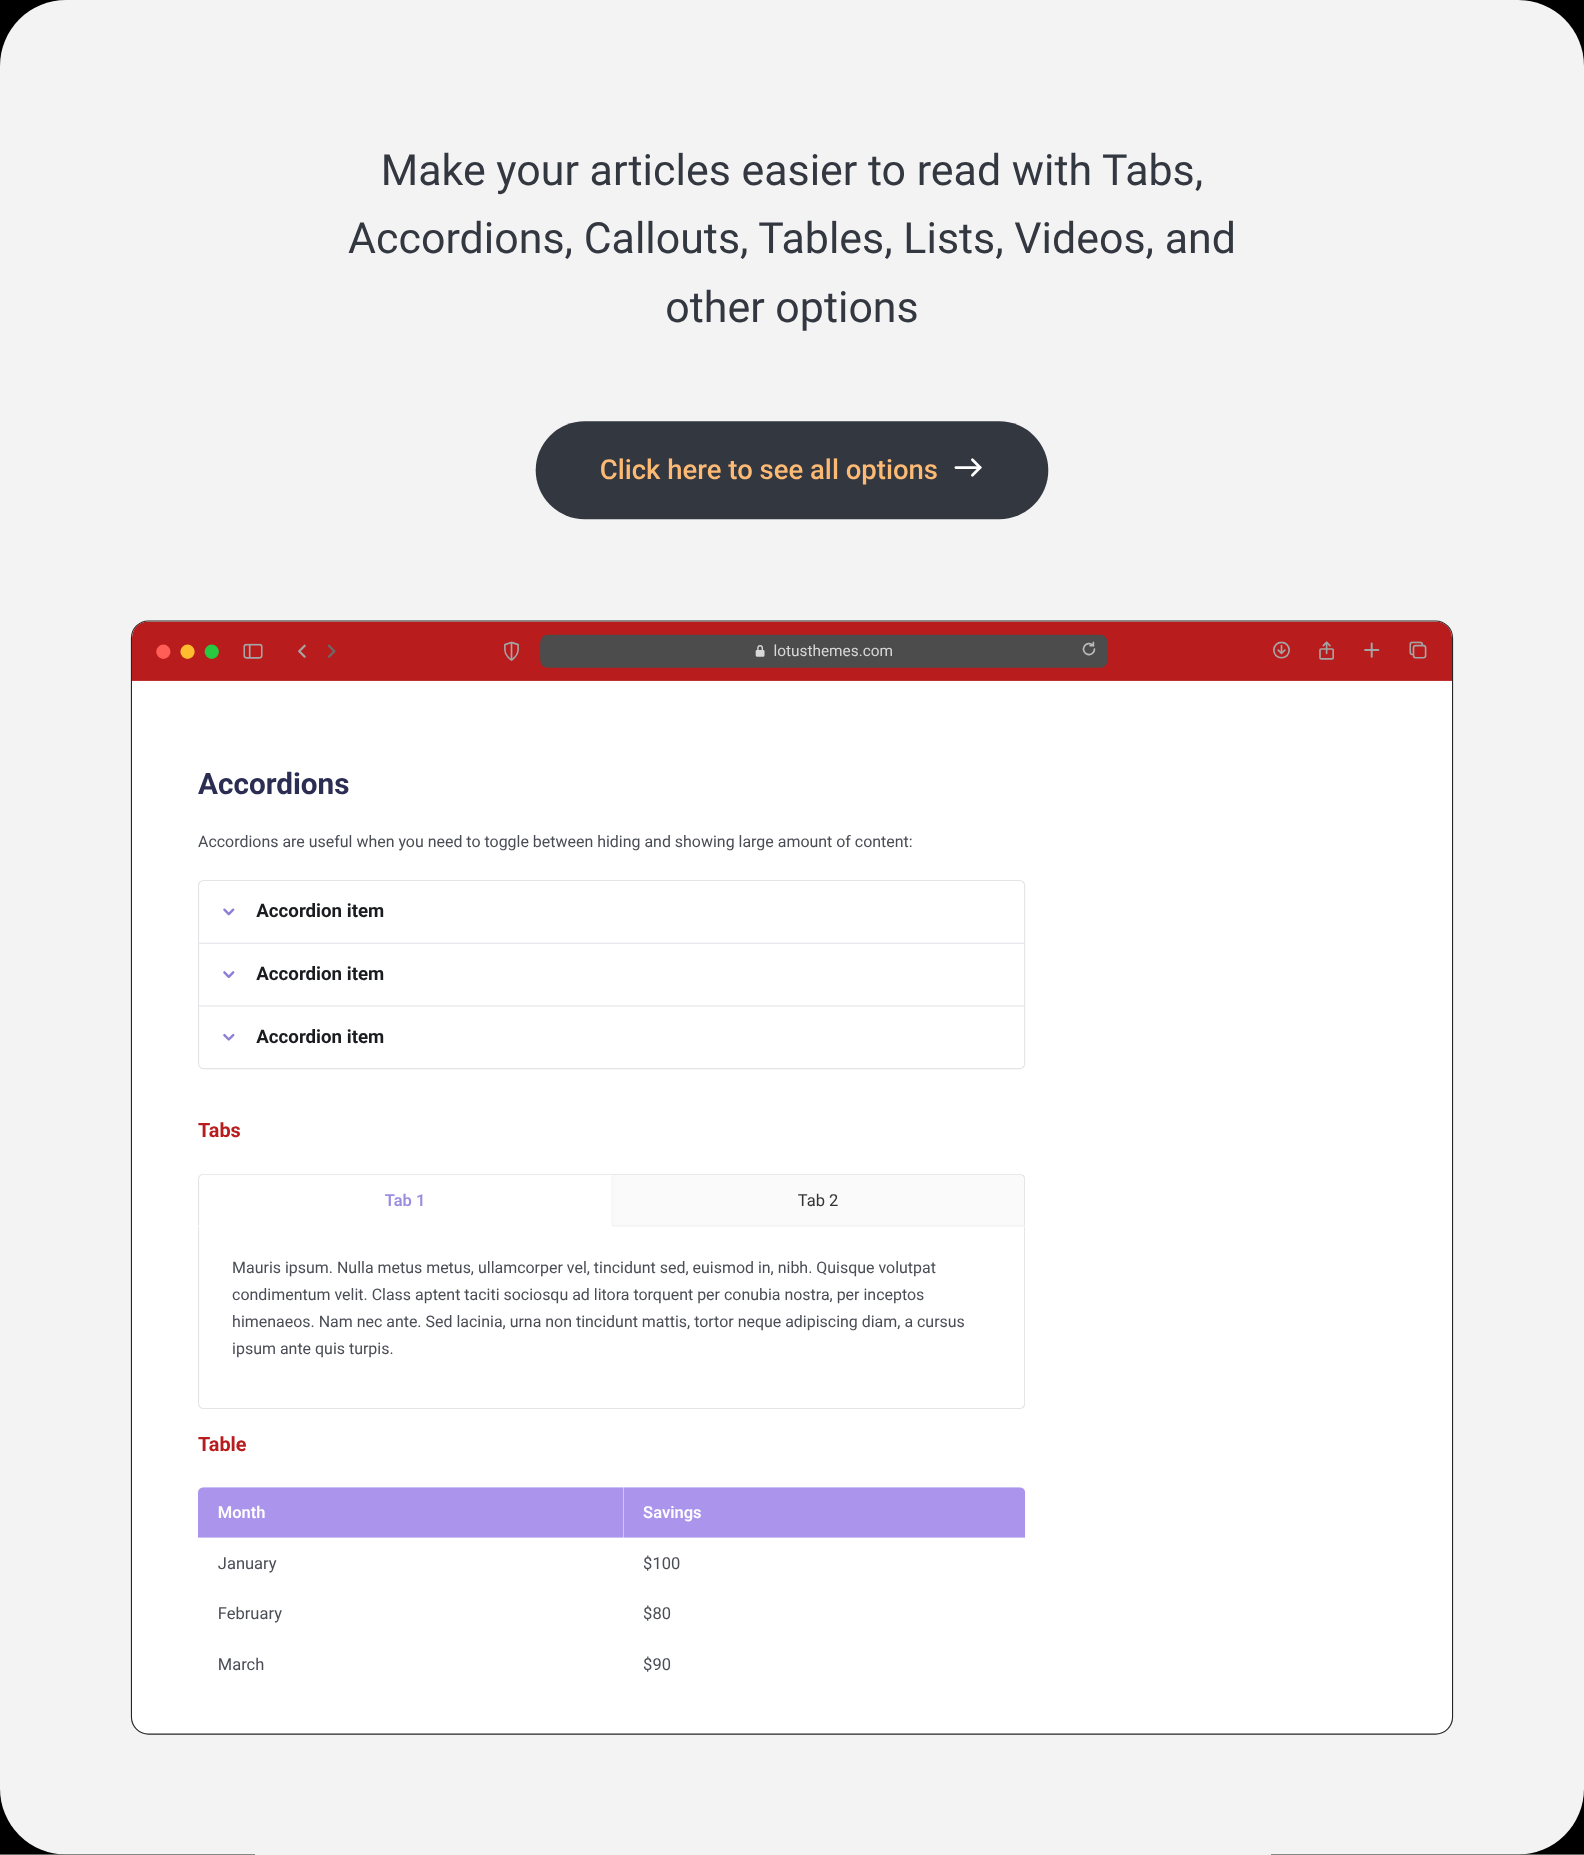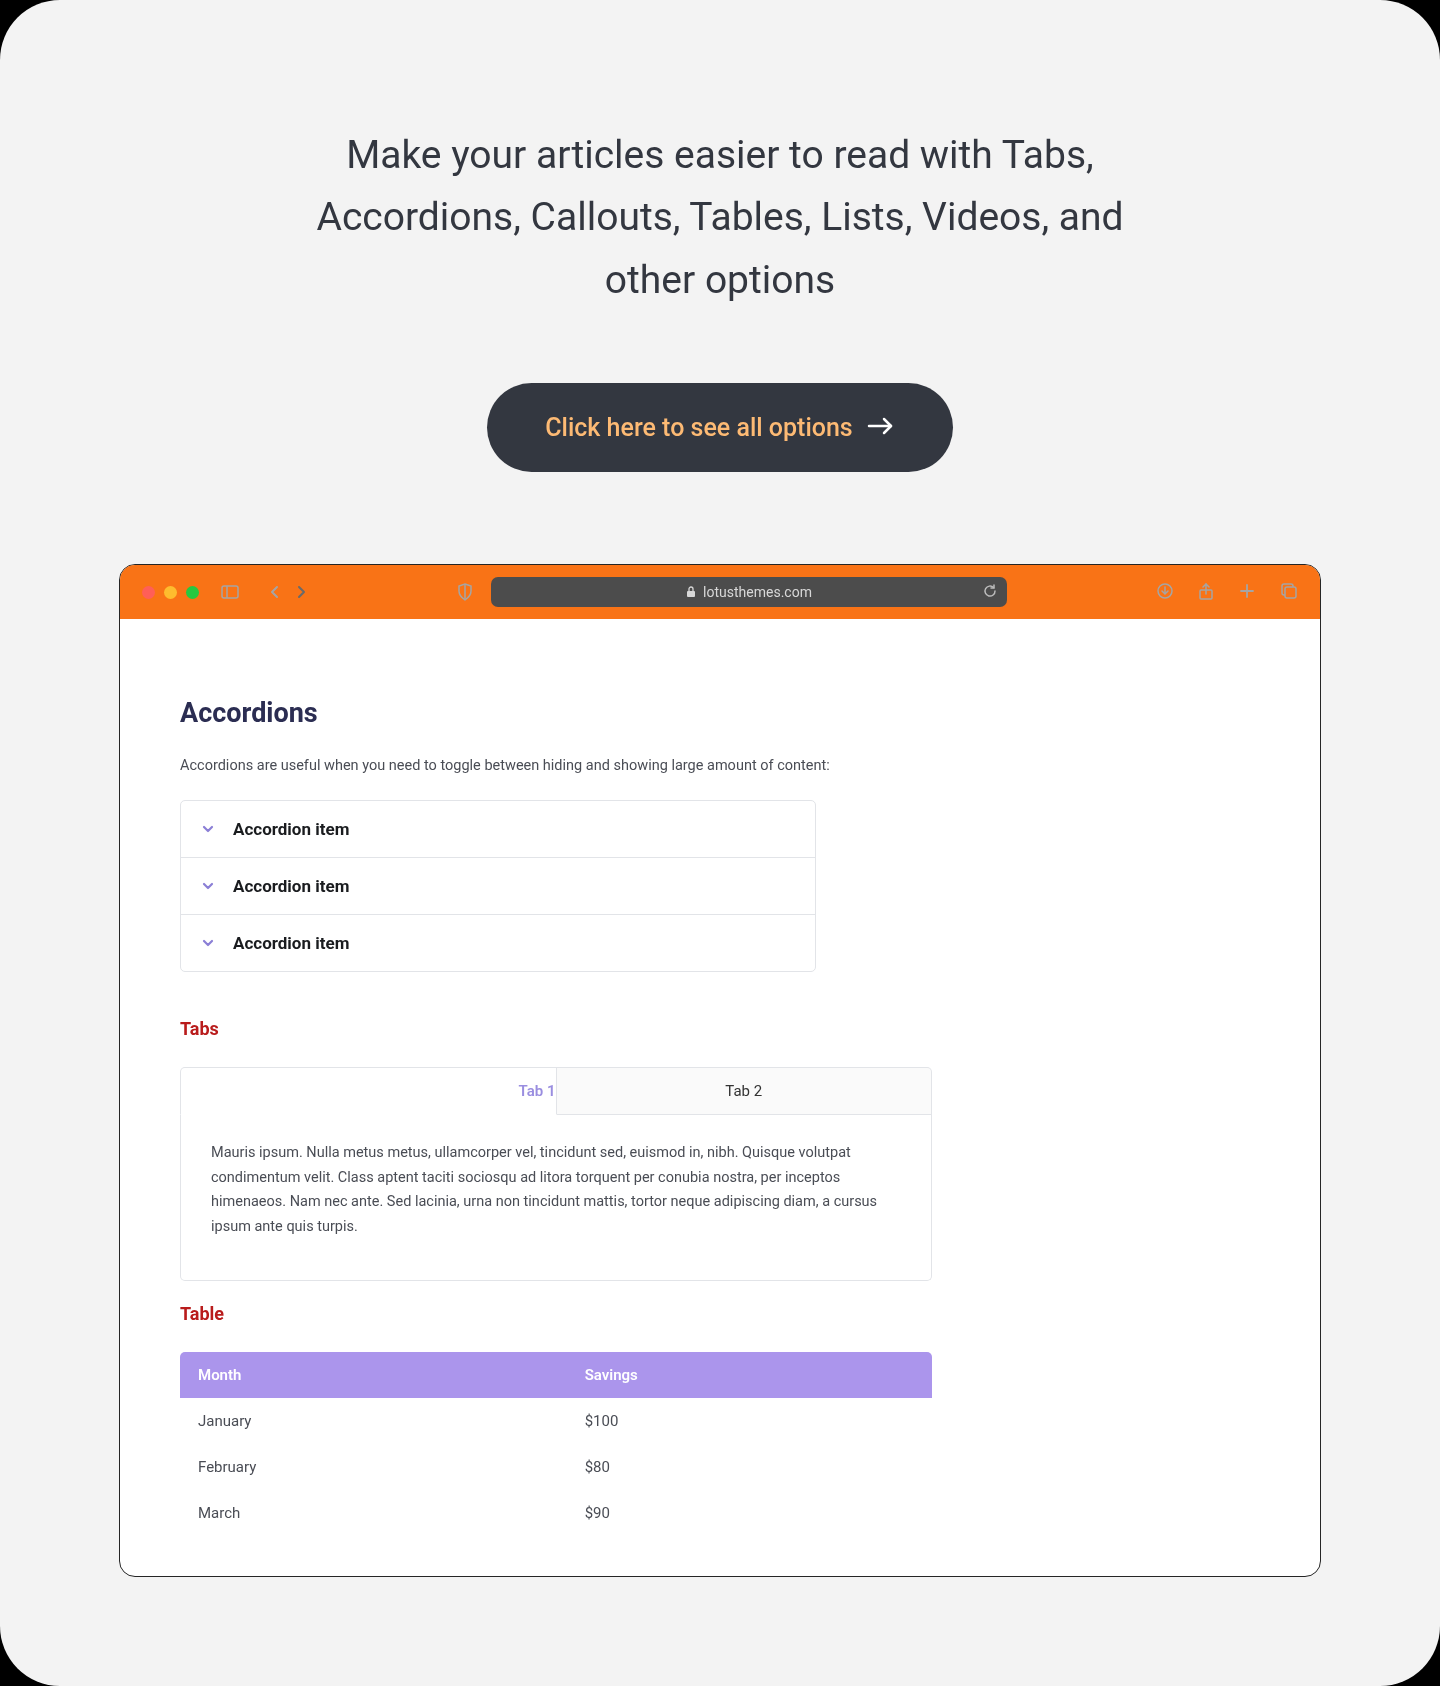--- a/index.html
+++ b/index.html
@@ -49,21 +49,21 @@
 .cta svg { width: 28px; height: 20px; }
 .browser {
   width: 1202px;
   margin: 92px auto 0;
   border: 1px solid #252525;
   border-radius: 16px;
   overflow: hidden;
   background: #fff;
 }
 .browser-bar {
-  background: #f97316;
+  background: #b91c1c;
   height: 54px;
   display: flex;
   align-items: center;
   padding: 0 22px;
   position: relative;
 }
 .traffic { display: flex; gap: 9px; }
 .dot { width: 13px; height: 13px; border-radius: 50%; }
 .dot.r { background: #ff5f57; }
 .dot.y { background: #febc2e; }
@@ -85,30 +85,30 @@
   position: relative;
 }
 .address .lock { margin-right: 7px; display: flex; }
 .address .reload { position: absolute; right: 10px; color: #bcbcbc; }
 .bar-right { display: flex; gap: 26px; margin-left: auto; color: #a5a5a5; }
 .bar-right span { display: flex; }
 .page { padding: 78px 60px 40px; }
 .h2 { color: #2b2d52; font-size: 27px; font-weight: 700; margin-bottom: 28px; }
 .h2.tabs-h, .h2.table-h { color: #b91c1c; font-size: 18px; }
 .desc { color: #4a4d55; font-size: 14.5px; margin-bottom: 26px; }
-.accordion { border: 1px solid #e2e4e8; border-radius: 5px; width: 636px; }
+.accordion { border: 1px solid #e2e4e8; border-radius: 5px; width: 752px; }
 .acc-item { display: flex; align-items: center; padding: 18px 20px; cursor: pointer; gap: 18px; }
 .acc-item + .acc-item { border-top: 1px solid #e2e4e8; }
 .acc-item .chev { color: #8b7fd6; display: flex; }
 .acc-item .label { font-weight: 700; font-size: 17px; color: #1a1c1f; }
 .tabs-h { margin-top: 46px; }
 .tabs { width: 752px; margin-top: 20px; }
 .tab-headers { display: flex; }
 .tab-h { flex: 1; text-align: center; padding: 14px 0; font-size: 15px; border: 1px solid #e2e4e8; cursor: pointer; }
-.tab-h.active { color: #9a8ee0; font-weight: 600; border-bottom: 1px solid #fff; border-radius: 5px 0 0 0; text-align: right; }
+.tab-h.active { color: #9a8ee0; font-weight: 600; border-bottom: 1px solid #fff; border-radius: 5px 0 0 0; }
 .tab-h.inactive { color: #333; background: #fafafa; border-left: none; border-radius: 0 5px 0 0; }
 .tab-content { border: 1px solid #e2e4e8; border-top: none; border-radius: 0 0 5px 5px; padding: 26px 30px 40px; font-size: 14.5px; line-height: 1.7; color: #4a4d55; }
 .table-h { margin-top: 22px; }
 table { width: 752px; margin-top: 18px; border-collapse: collapse; }
 thead { background: #ab95ec; }
 th { color: #fff; font-size: 15px; font-weight: 600; text-align: left; padding: 14px 18px; }
 th:first-child { border-radius: 5px 0 0 0; }
 th:last-child { border-radius: 0 5px 0 0; }
 td { padding: 14px 18px; font-size: 15px; color: #4a4d55; }
 </style>

